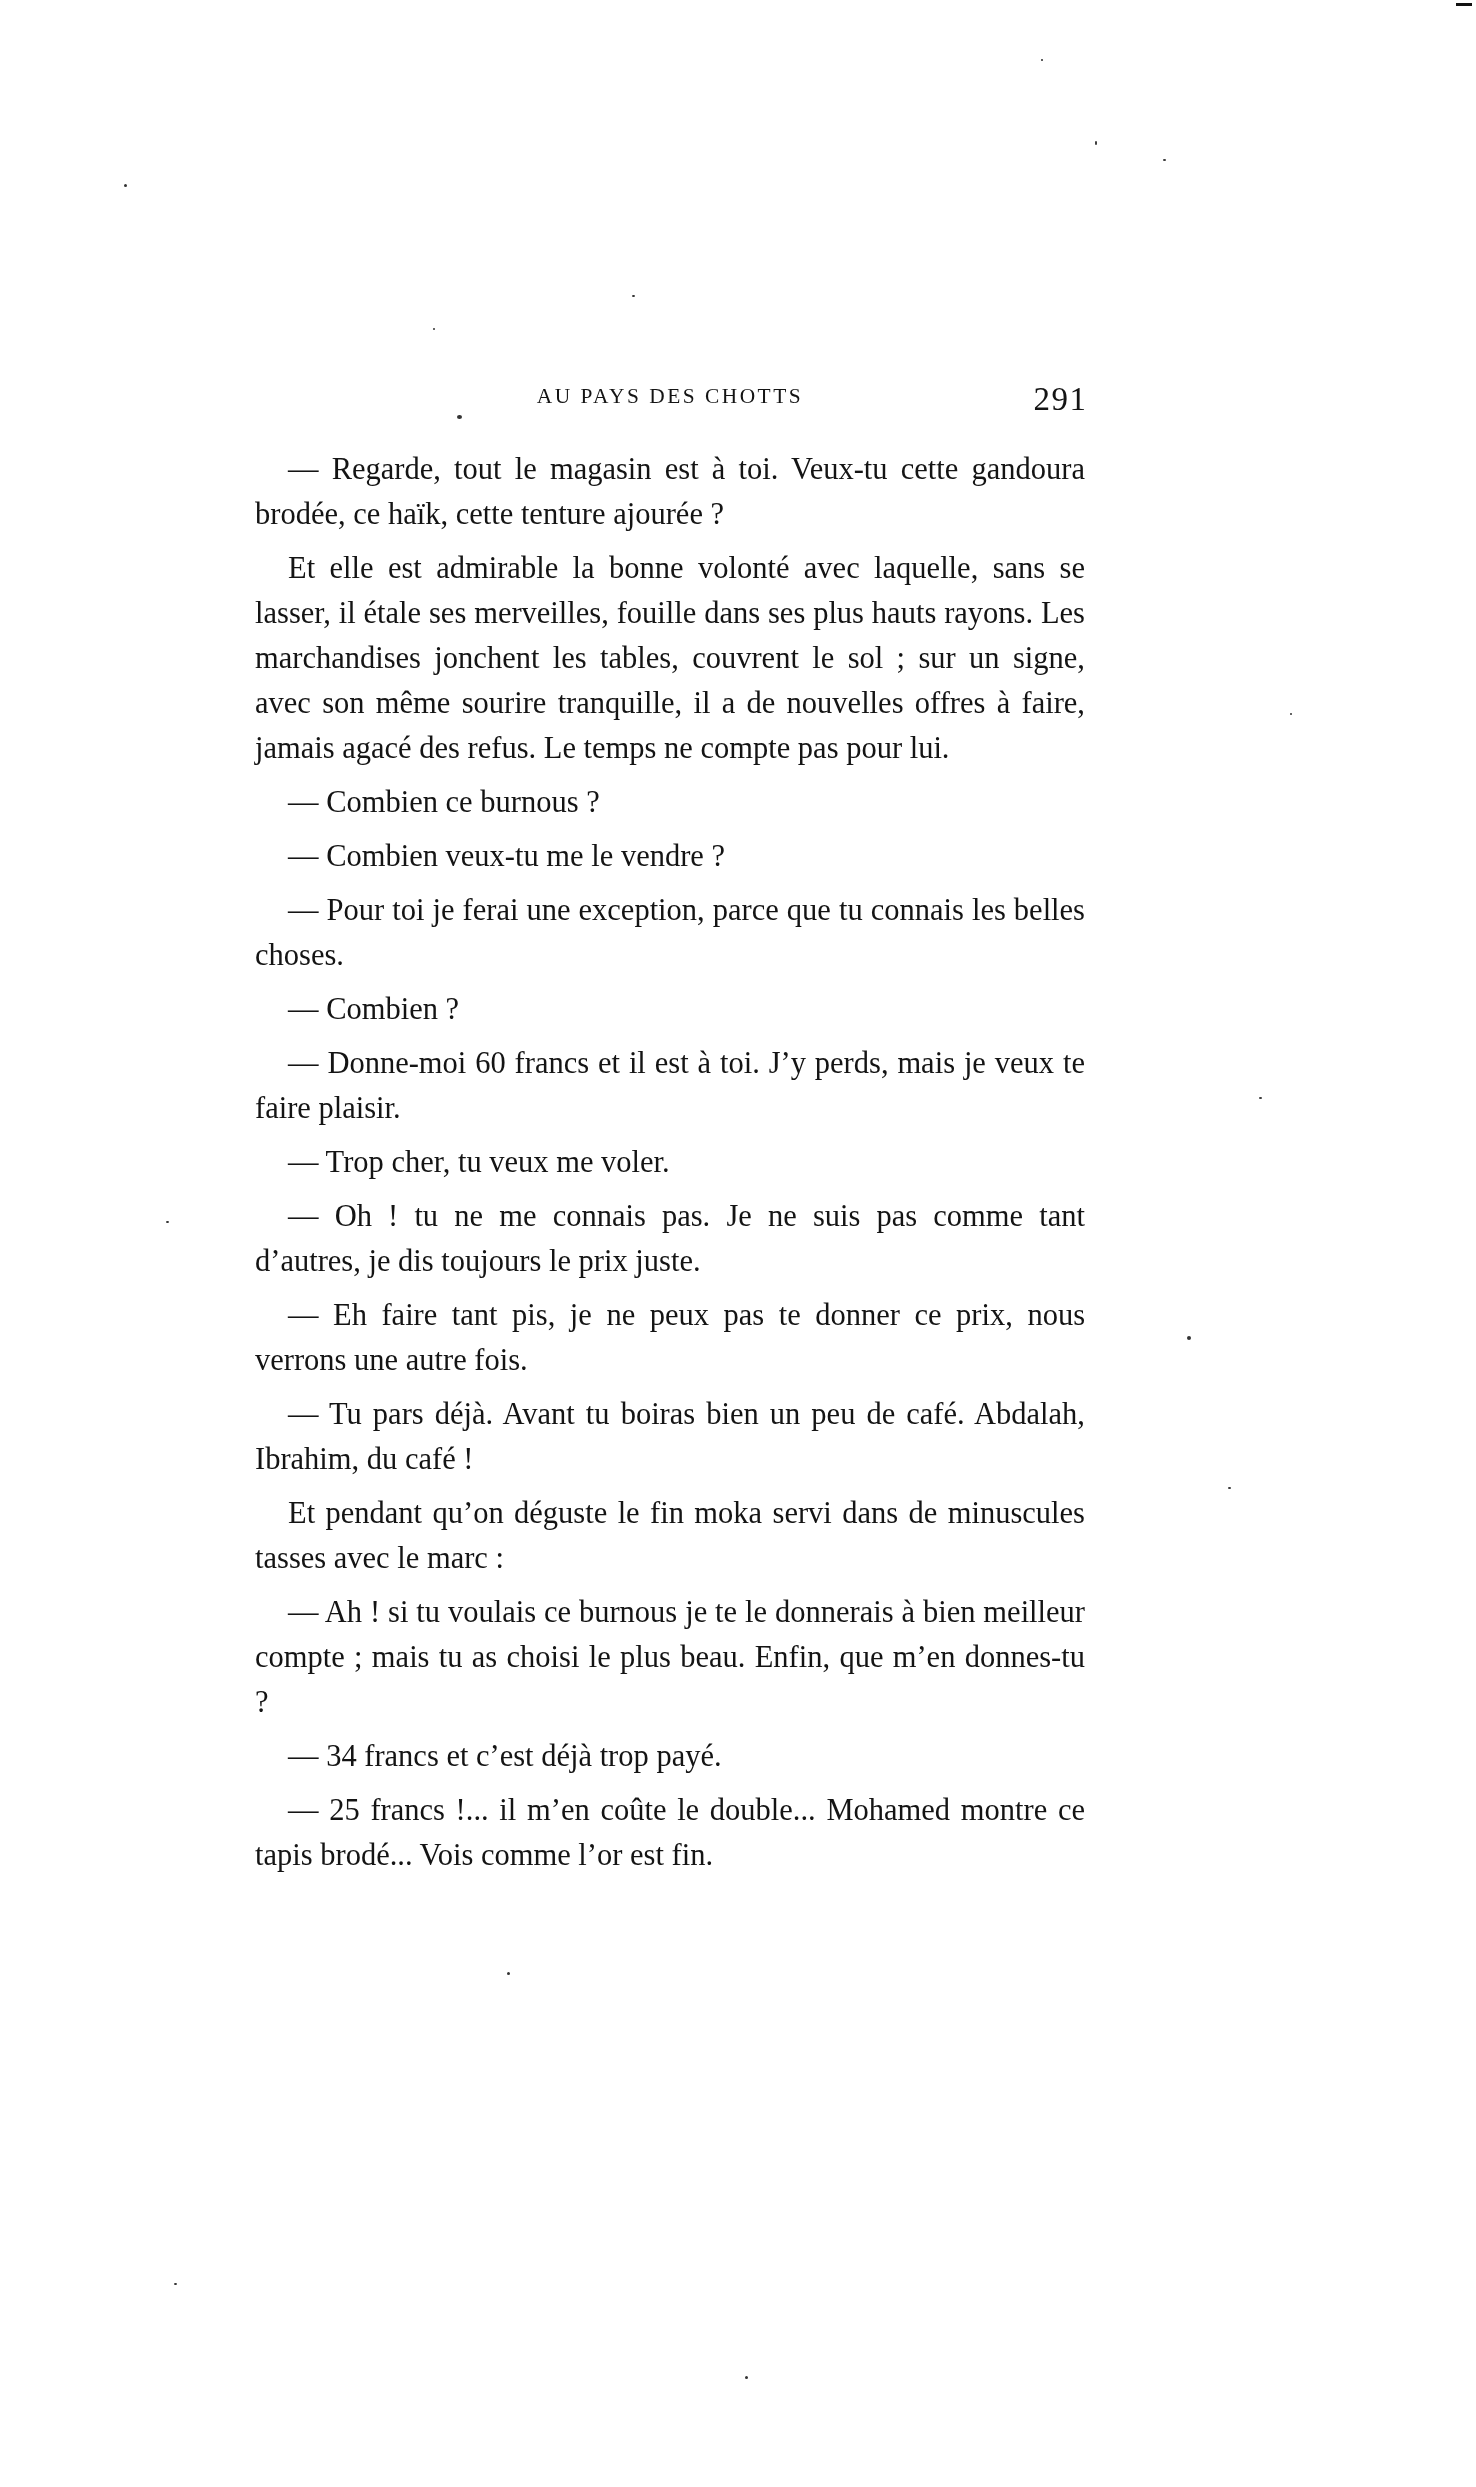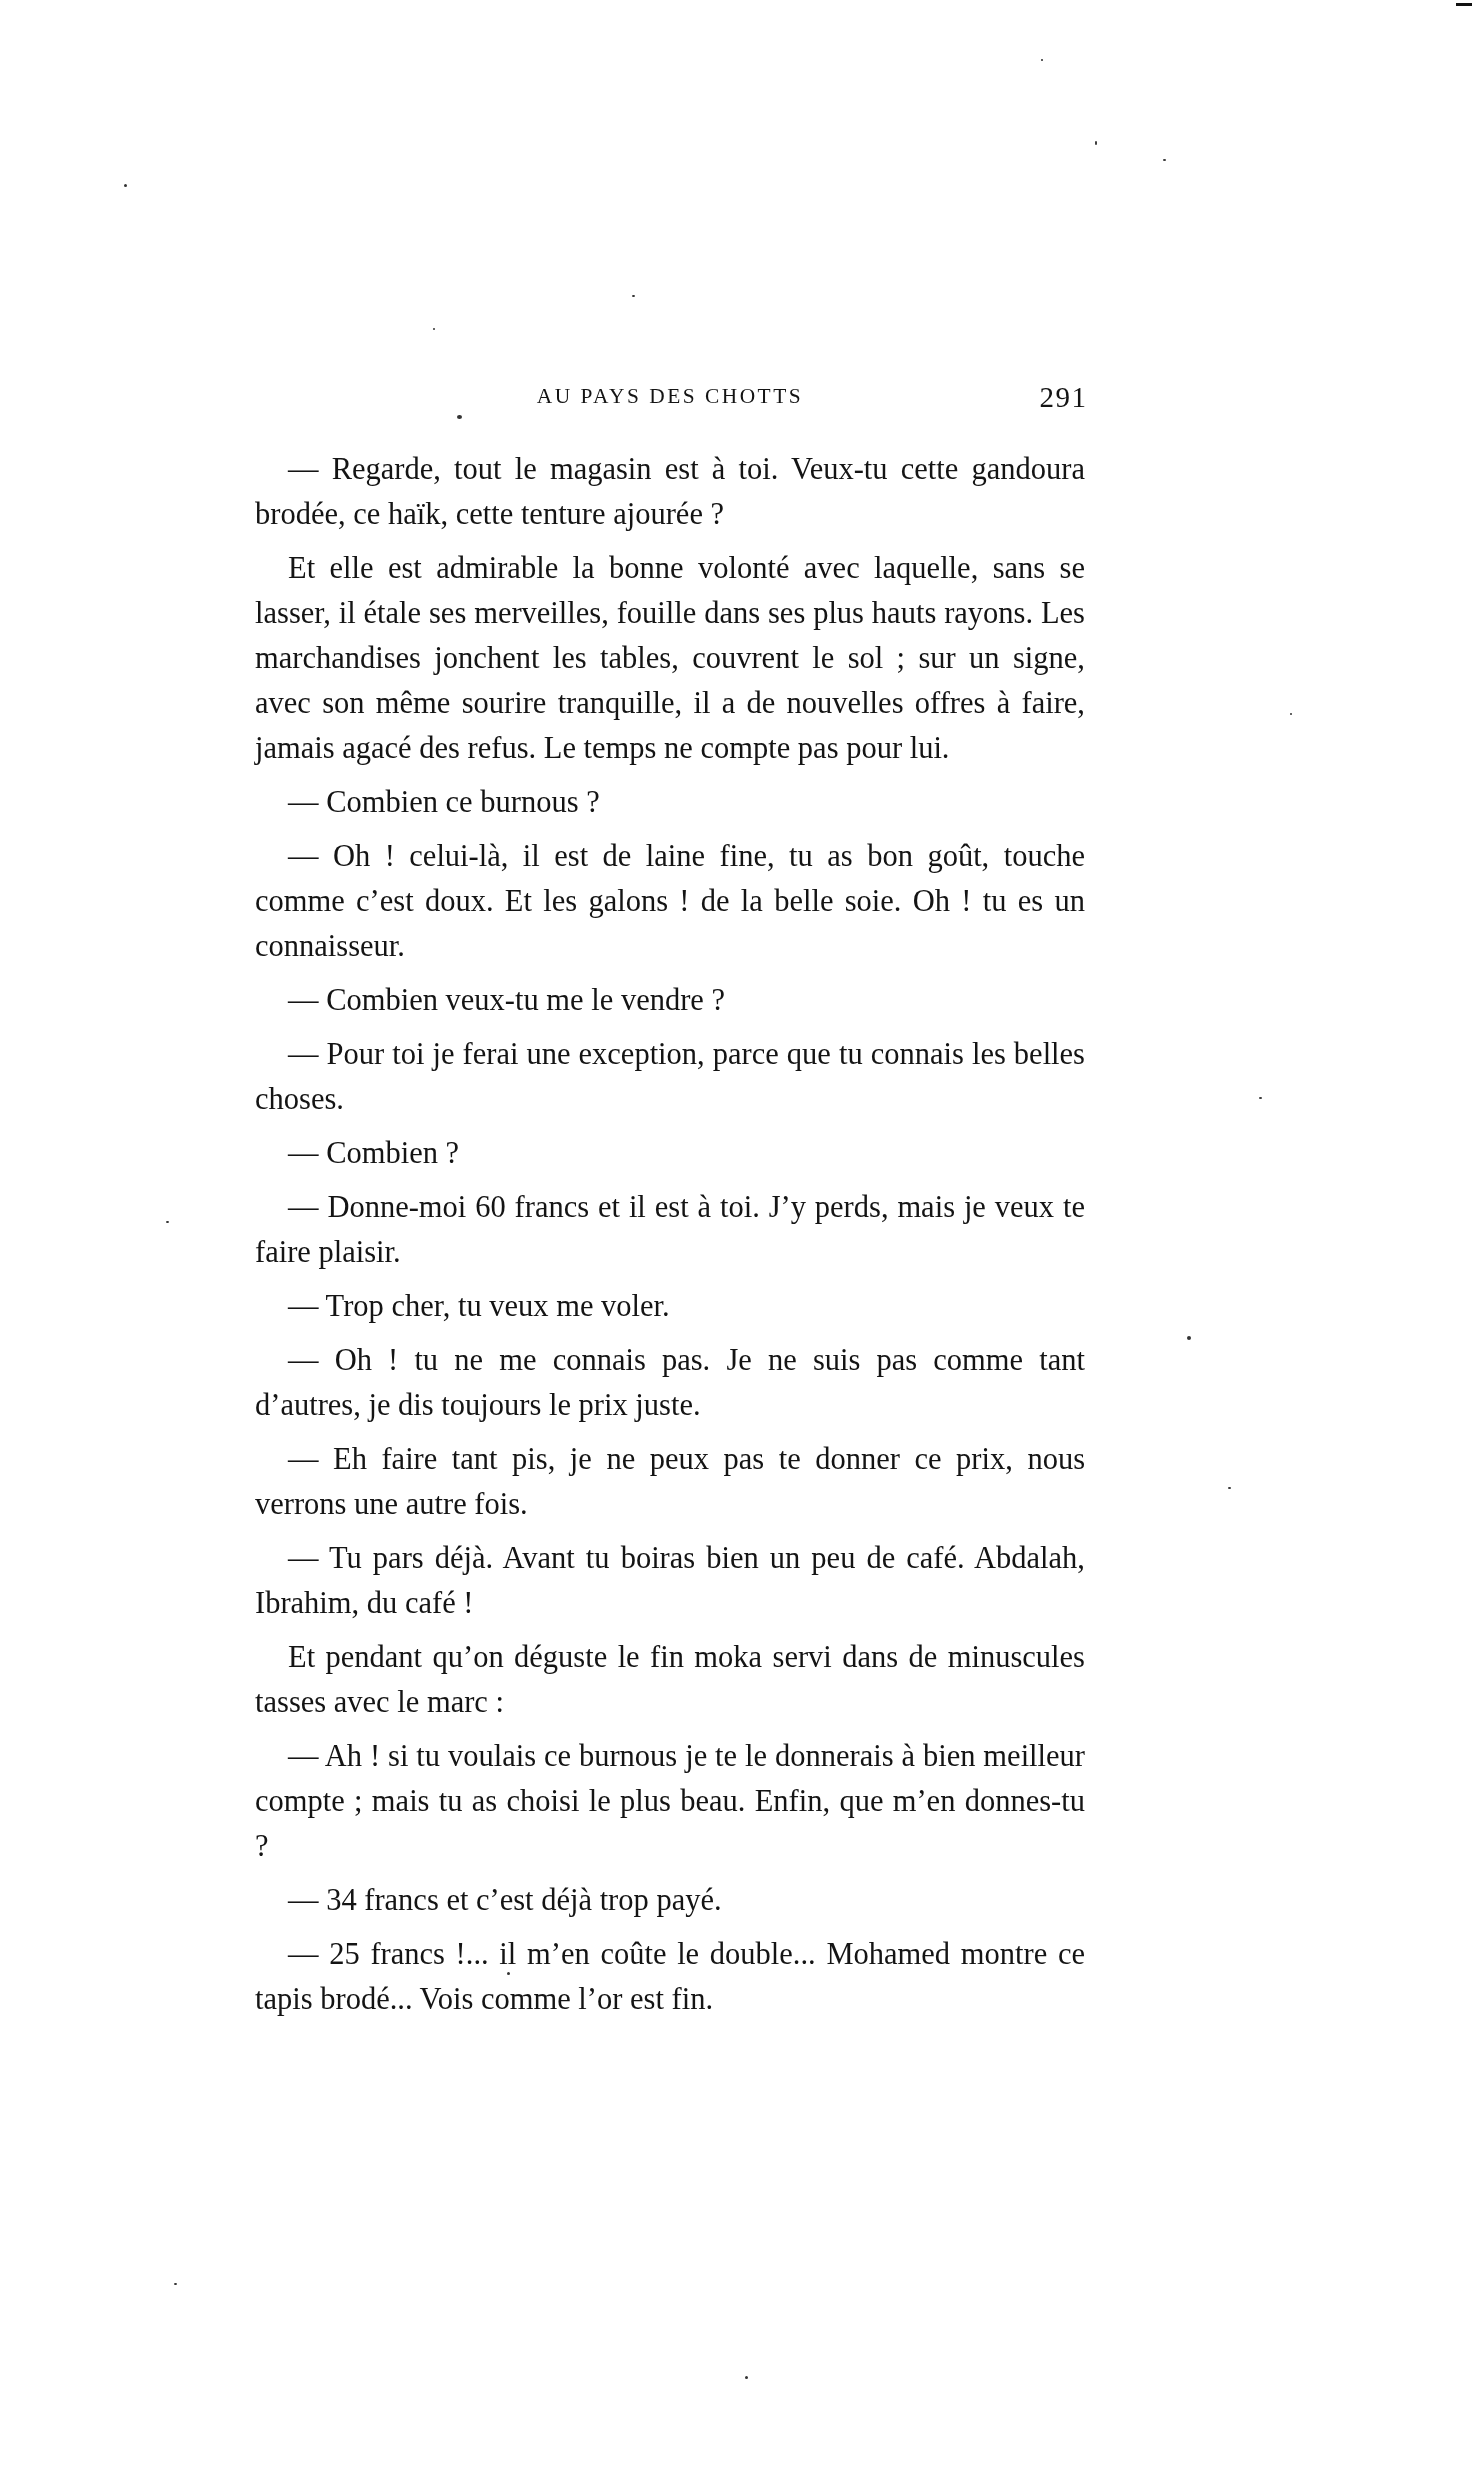--- a/index.html
+++ b/index.html
@@ -35,21 +35,21 @@
       top: 4.8px;
       font-size: 21.4px;
       letter-spacing: 2.5px;
       text-transform: uppercase;
       font-weight: normal;
     }
     .page-number {
       position: absolute;
       right: 6.3px;
       top: 1.6px;
-      font-size: 29px;
+      font-size: 33px;
       letter-spacing: 1.6px;
     }
     .body-text {
       position: absolute;
       top: 438px;
       left: 246px;
       width: 848px;
       font-size: 30.5px;
       line-height: 45px;
       text-align: justify;
@@ -82,21 +82,20 @@
 
   <div class="running-head">
     <div class="running-title">AU PAYS DES CHOTTS</div>
     <div class="page-number">291</div>
   </div>
 
   <div class="body-text">
     <p class="para">— Regarde, tout le magasin est à toi. Veux-tu cette gan­doura brodée, ce haïk, cette tenture ajourée ?</p>
     <p class="para">Et elle est admirable la bonne volonté avec laquelle, sans se lasser, il étale ses merveilles, fouille dans ses plus hauts rayons. Les marchandises jonchent les tables, couvrent le sol ; sur un signe, avec son même sourire tranquille, il a de nouvelles offres à faire, jamais agacé des refus. Le temps ne compte pas pour lui.</p>
     <p class="para">— Combien ce burnous ?</p>
-    <p class="para">— Oh ! celui-là, il est de laine fine, tu as bon goût, touche comme c’est doux. Et les galons ! de la belle soie. Oh ! tu es un connaisseur.</p>
     <p class="para">— Combien veux-tu me le vendre ?</p>
     <p class="para">— Pour toi je ferai une exception, parce que tu connais les belles choses.</p>
     <p class="para">— Combien ?</p>
     <p class="para">— Donne-moi 60 francs et il est à toi. J’y perds, mais je veux te faire plaisir.</p>
     <p class="para">— Trop cher, tu veux me voler.</p>
     <p class="para">— Oh ! tu ne me connais pas. Je ne suis pas comme tant d’autres, je dis toujours le prix juste.</p>
     <p class="para">— Eh faire tant pis, je ne peux pas te donner ce prix, nous verrons une autre fois.</p>
     <p class="para">— Tu pars déjà. Avant tu boiras bien un peu de café. Abdalah, Ibrahim, du café !</p>
     <p class="para">Et pendant qu’on déguste le fin moka servi dans de minuscules tasses avec le marc :</p>
     <p class="para">— Ah ! si tu voulais ce burnous je te le donnerais à bien meilleur compte ; mais tu as choisi le plus beau. Enfin, que m’en donnes-tu ?</p>

